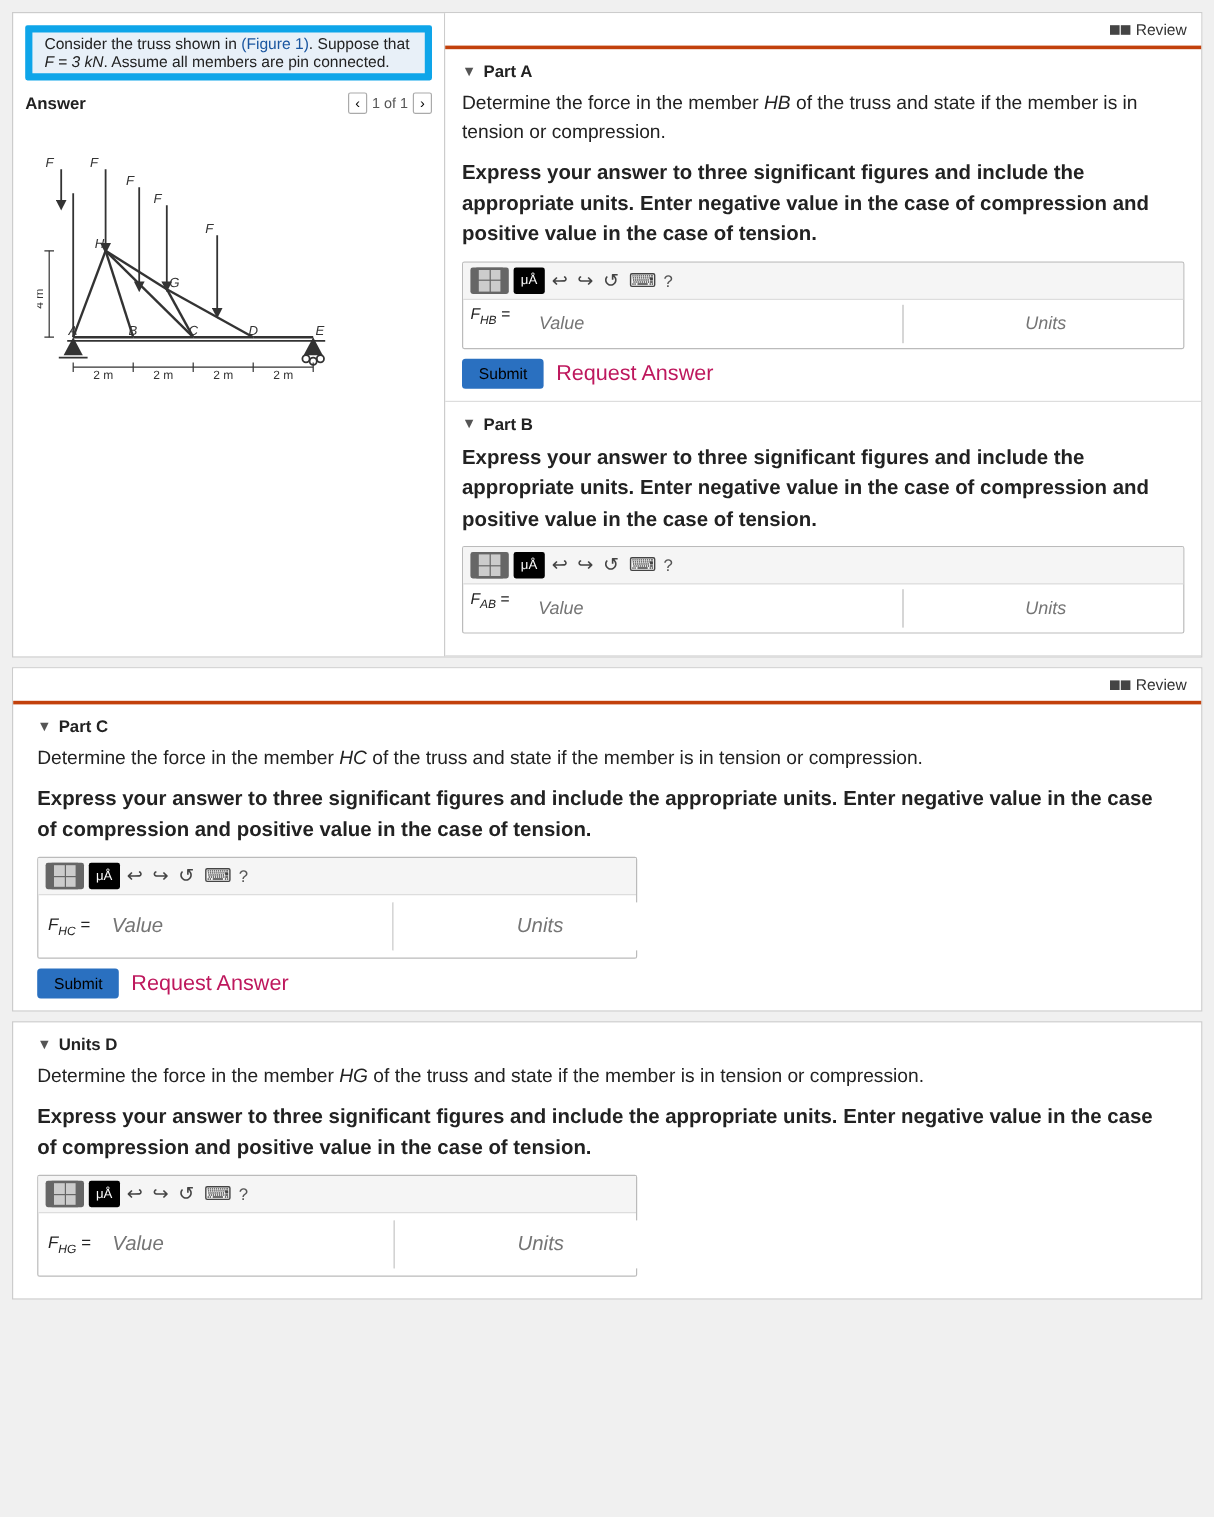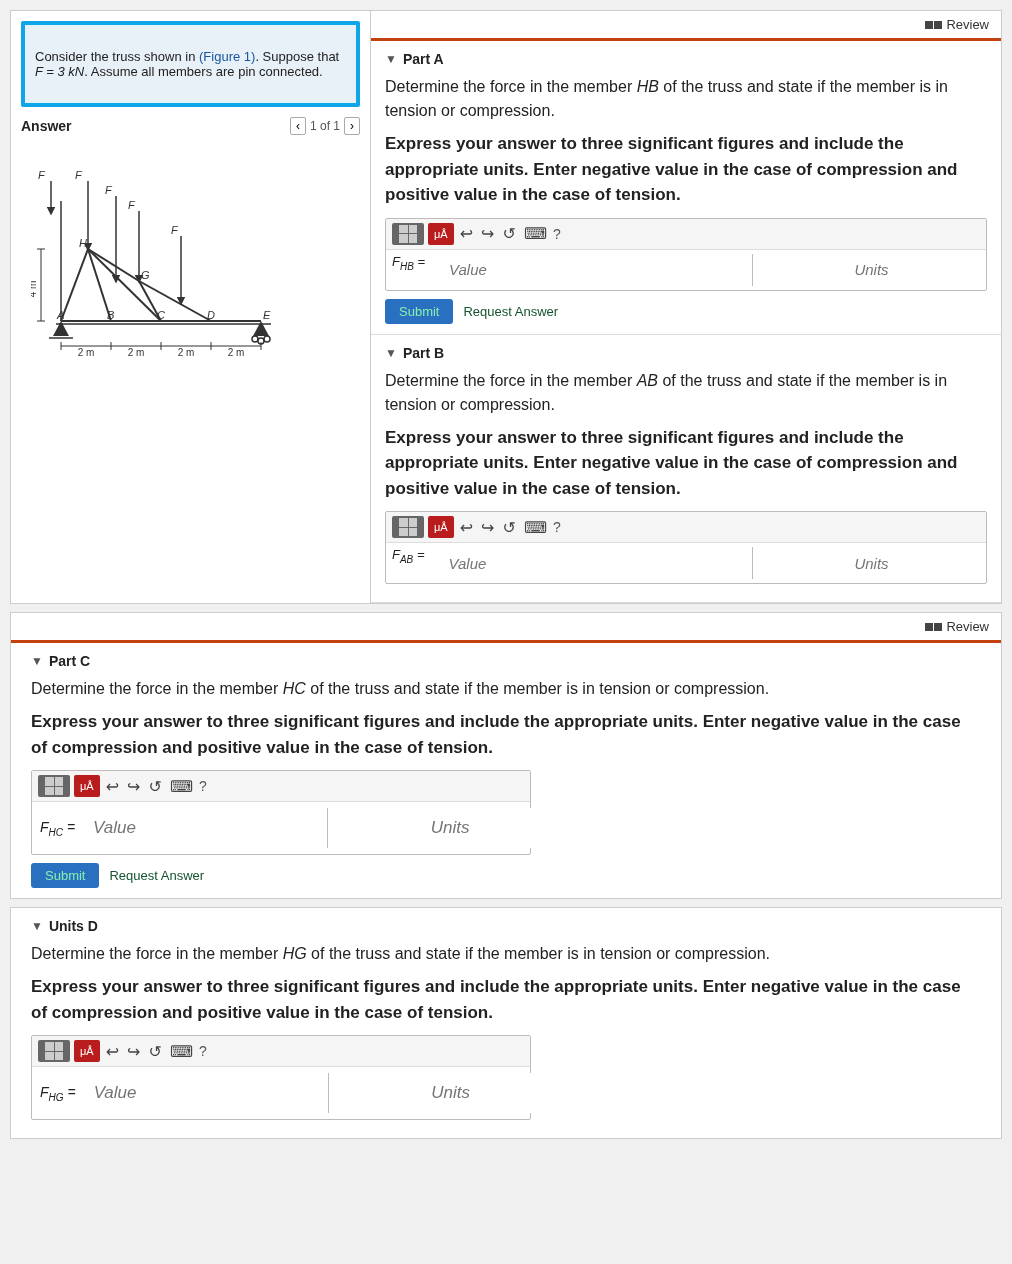--- a/index.html
+++ b/index.html
@@ -27,22 +27,22 @@
 
     .left-panel {
       width: 360px;
       min-width: 360px;
       border-right: 1px solid #ccc;
       padding: 10px;
     }
 
     .problem-statement {
       background: #e8f0f8;
-      border: 4px solid #0ea5e9;
-      padding: 24px 10px;
+      border: 6px solid #0ea5e9;
+      padding: 2px 10px;
       font-size: 13px;
       margin-bottom: 10px;
       border-radius: 2px;
     }
 
     .problem-statement .figure-ref {
       color: #1a56a0;
       text-decoration: none;
     }
 
@@ -190,21 +190,21 @@
       background: #666;
       padding: 2px;
     }
 
     .toolbar-btn-grid span {
       background: #ccc;
       display: block;
     }
 
     .toolbar-btn-text {
-      background: #b91c1c;
+      background: #000000;
       color: white;
       border: none;
       border-radius: 2px;
       padding: 2px 6px;
       font-size: 11px;
       height: 22px;
       cursor: pointer;
     }
 
     .toolbar-sym {
@@ -261,31 +261,31 @@
 
     .buttons-row {
       display: flex;
       align-items: center;
       gap: 10px;
       margin-top: 4px;
     }
 
     .submit-btn {
       background: #2a70c0;
-      color: #86efac;
+      color: #000000;
       border: none;
       border-radius: 3px;
       padding: 5px 14px;
       cursor: pointer;
       font-size: 13px;
     }
 
     .request-answer-link {
-      color: #14532d;
-      font-size: 13px;
+      color: #be185d;
+      font-size: 18px;
       text-decoration: none;
       cursor: pointer;
     }
 
     
     .bottom-section {
       background: white;
       border: 1px solid #ccc;
       margin-bottom: 8px;
       padding: 0;
@@ -506,23 +506,20 @@
           <button class="submit-btn">Submit</button>
           <a class="request-answer-link">Request Answer</a>
         </div>
       </div>
 
       <div class="part-section">
         <div class="part-header">
           <span class="collapse-arrow">▼</span>
           <span>Part B</span>
         </div>
-        <div class="part-description">
-          Determine the force in the member <em>AB</em> of the truss and state if the member is in tension or compression.
-        </div>
         <div class="part-instructions">Express your answer to three significant figures and include the appropriate units. Enter negative value in the case of compression and positive value in the case of tension.</div>
 
         <div class="input-area">
           <div class="toolbar-row">
             <button class="toolbar-btn">
               <div class="toolbar-btn-grid">
                 <span></span>
                   <span></span>
                   <span></span>
                   <span></span>

